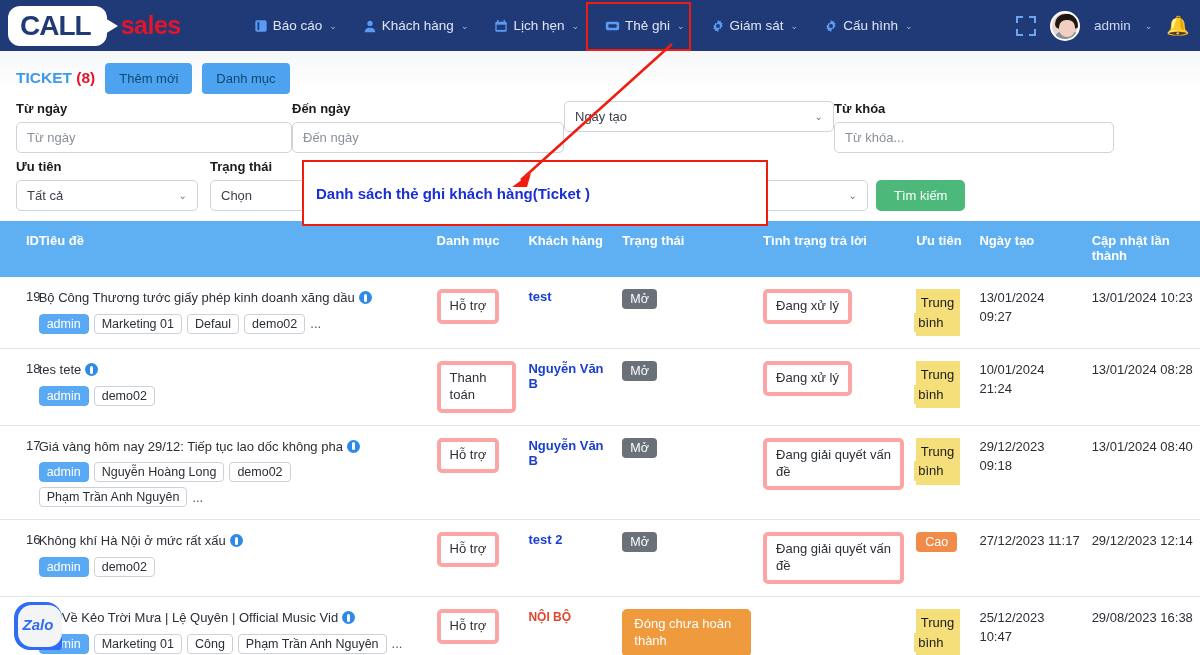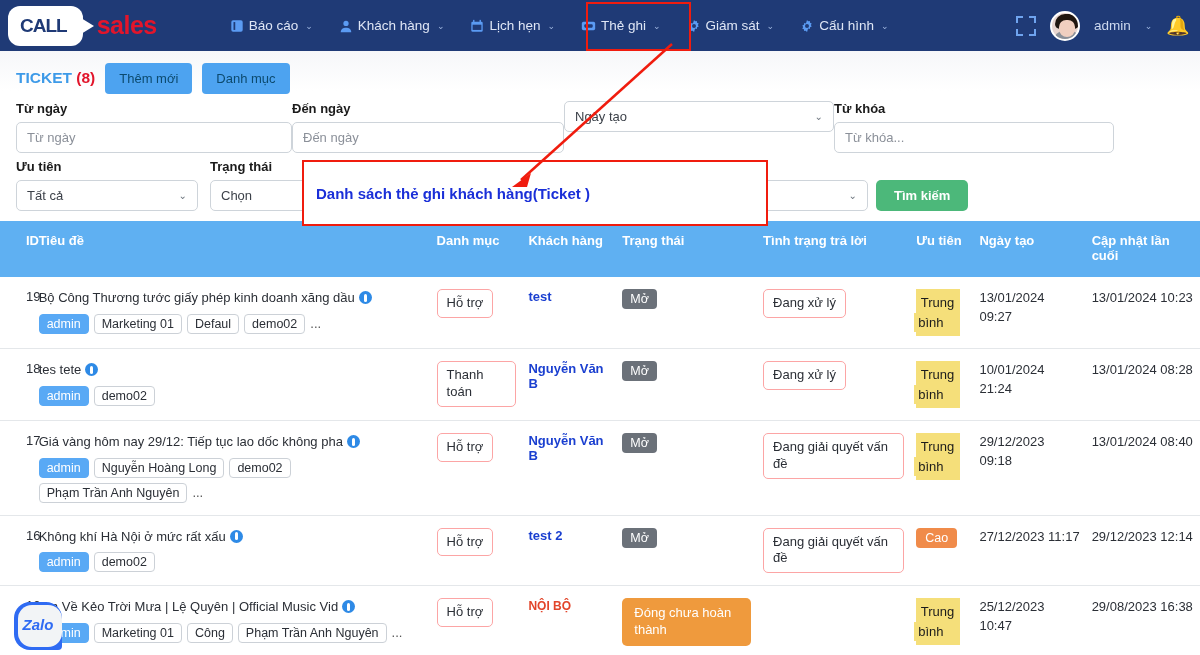--- a/index.html
+++ b/index.html
@@ -28,21 +28,21 @@
   }
   .logo-bubble{
     background:#ffffff;
     border-radius:12px;
     padding:6px 16px 6px 12px;
     display:flex; align-items:center;
     position:relative;
     height:40px;
   }
   .logo-bubble .call{
-    font-weight:bold; font-size:19px; letter-spacing:-1px;
+    font-weight:bold; font-size:28px; letter-spacing:-1px;
     color:#1f3a76;
     font-family:"Liberation Sans", sans-serif;
   }
   .logo-bubble::after{
     content:""; position:absolute; right:-11px; top:12px;
     width:0;height:0;
     border-left:13px solid #ffffff;
     border-top:8px solid transparent;
     border-bottom:8px solid transparent;
   }
@@ -116,21 +116,20 @@
   }
   .ctl.sel{ color:#3c4149; }
   .ctl .chev{
     position:absolute; right:10px; color:#6d757e; font-size:10px;
   }
   .w276{width:276px;} .w272{width:272px;} .w270{width:270px;} .w280{width:280px;}
   .btn-green{
     background:#4cb87a; color:#fff; border:none; border-radius:5px;
     height:31px; padding:0 18px; font-size:13px; cursor:pointer; align-self:flex-end;
     font-family:"Liberation Sans", sans-serif;
-    font-weight:bold;
   }
 
   
   .tbl{ width:1200px; margin-top:10px; border-collapse:collapse; table-layout:fixed;}
   .tbl thead th{
     background:#5fb0f2; color:#ffffff; font-size:13px; font-weight:bold;
     text-align:left; padding:12px 6px; vertical-align:top;
     height:56px;
   }
   .tbl tbody td{
@@ -155,21 +154,21 @@
   .eye::after{content:"";position:absolute;left:5px;top:2.5px;width:3px;height:8px;background:#fff;border-radius:2px;}
   .tags{ margin-top:7px; display:flex; flex-wrap:wrap; gap:5px; align-items:center;}
   .tag{
     border:1px solid #ccd1d7; border-radius:4px; background:#fff;
     padding:2px 7px; font-size:12.5px; color:#2b2f36; white-space:nowrap;
   }
   .tag.admin{ background:#59a9f5; border-color:#59a9f5; color:#fff; }
   .dots{ color:#555; font-size:13px; }
 
   .box-outline{
-    display:inline-block; border:1px solid #fca5a5; border-radius:5px;
+    display:inline-block; border:4px solid #fca5a5; border-radius:5px;
     background:#fff; padding:5px 9px; font-size:13px; color:#2b2f36;
     line-height:1.3;
   }
   .cust-link{ color:#1a3fd0; font-weight:bold; font-size:13px; }
   .cust-noibo{ color:#e2452a; font-weight:bold; font-size:12px;}
   .badge-open{
     display:inline-block; background:#6b7179; color:#fff; border-radius:4px;
     padding:3px 8px; font-size:12.5px;
   }
   .badge-orange{
@@ -388,21 +387,21 @@
   <thead>
     <tr>
       <th class="c-id">ID</th>
       <th class="c-title">Tiêu đề</th>
       <th class="c-cat">Danh mục</th>
       <th class="c-cust">Khách hàng</th>
       <th class="c-stat">Trạng thái</th>
       <th class="c-resp">Tình trạng trả lời</th>
       <th class="c-pri">Ưu tiên</th>
       <th class="c-created">Ngày tạo</th>
-      <th class="c-updated">Cập nhật lần cuối</th>
+      <th class="c-updated">Cập nhật lần thành</th>
     </tr>
   </thead>
   <tbody id="tbody">
       <tr>
         <td class="c-id">19</td>
      <td class="c-title">
        <div class="title-line">Bộ Công Thương tước giấy phép kinh doanh xăng dầu<span class="eye"></span></div>
        <div class="tags">
             <span class="tag admin">admin</span>
             <span class="tag">Marketing 01</span>

